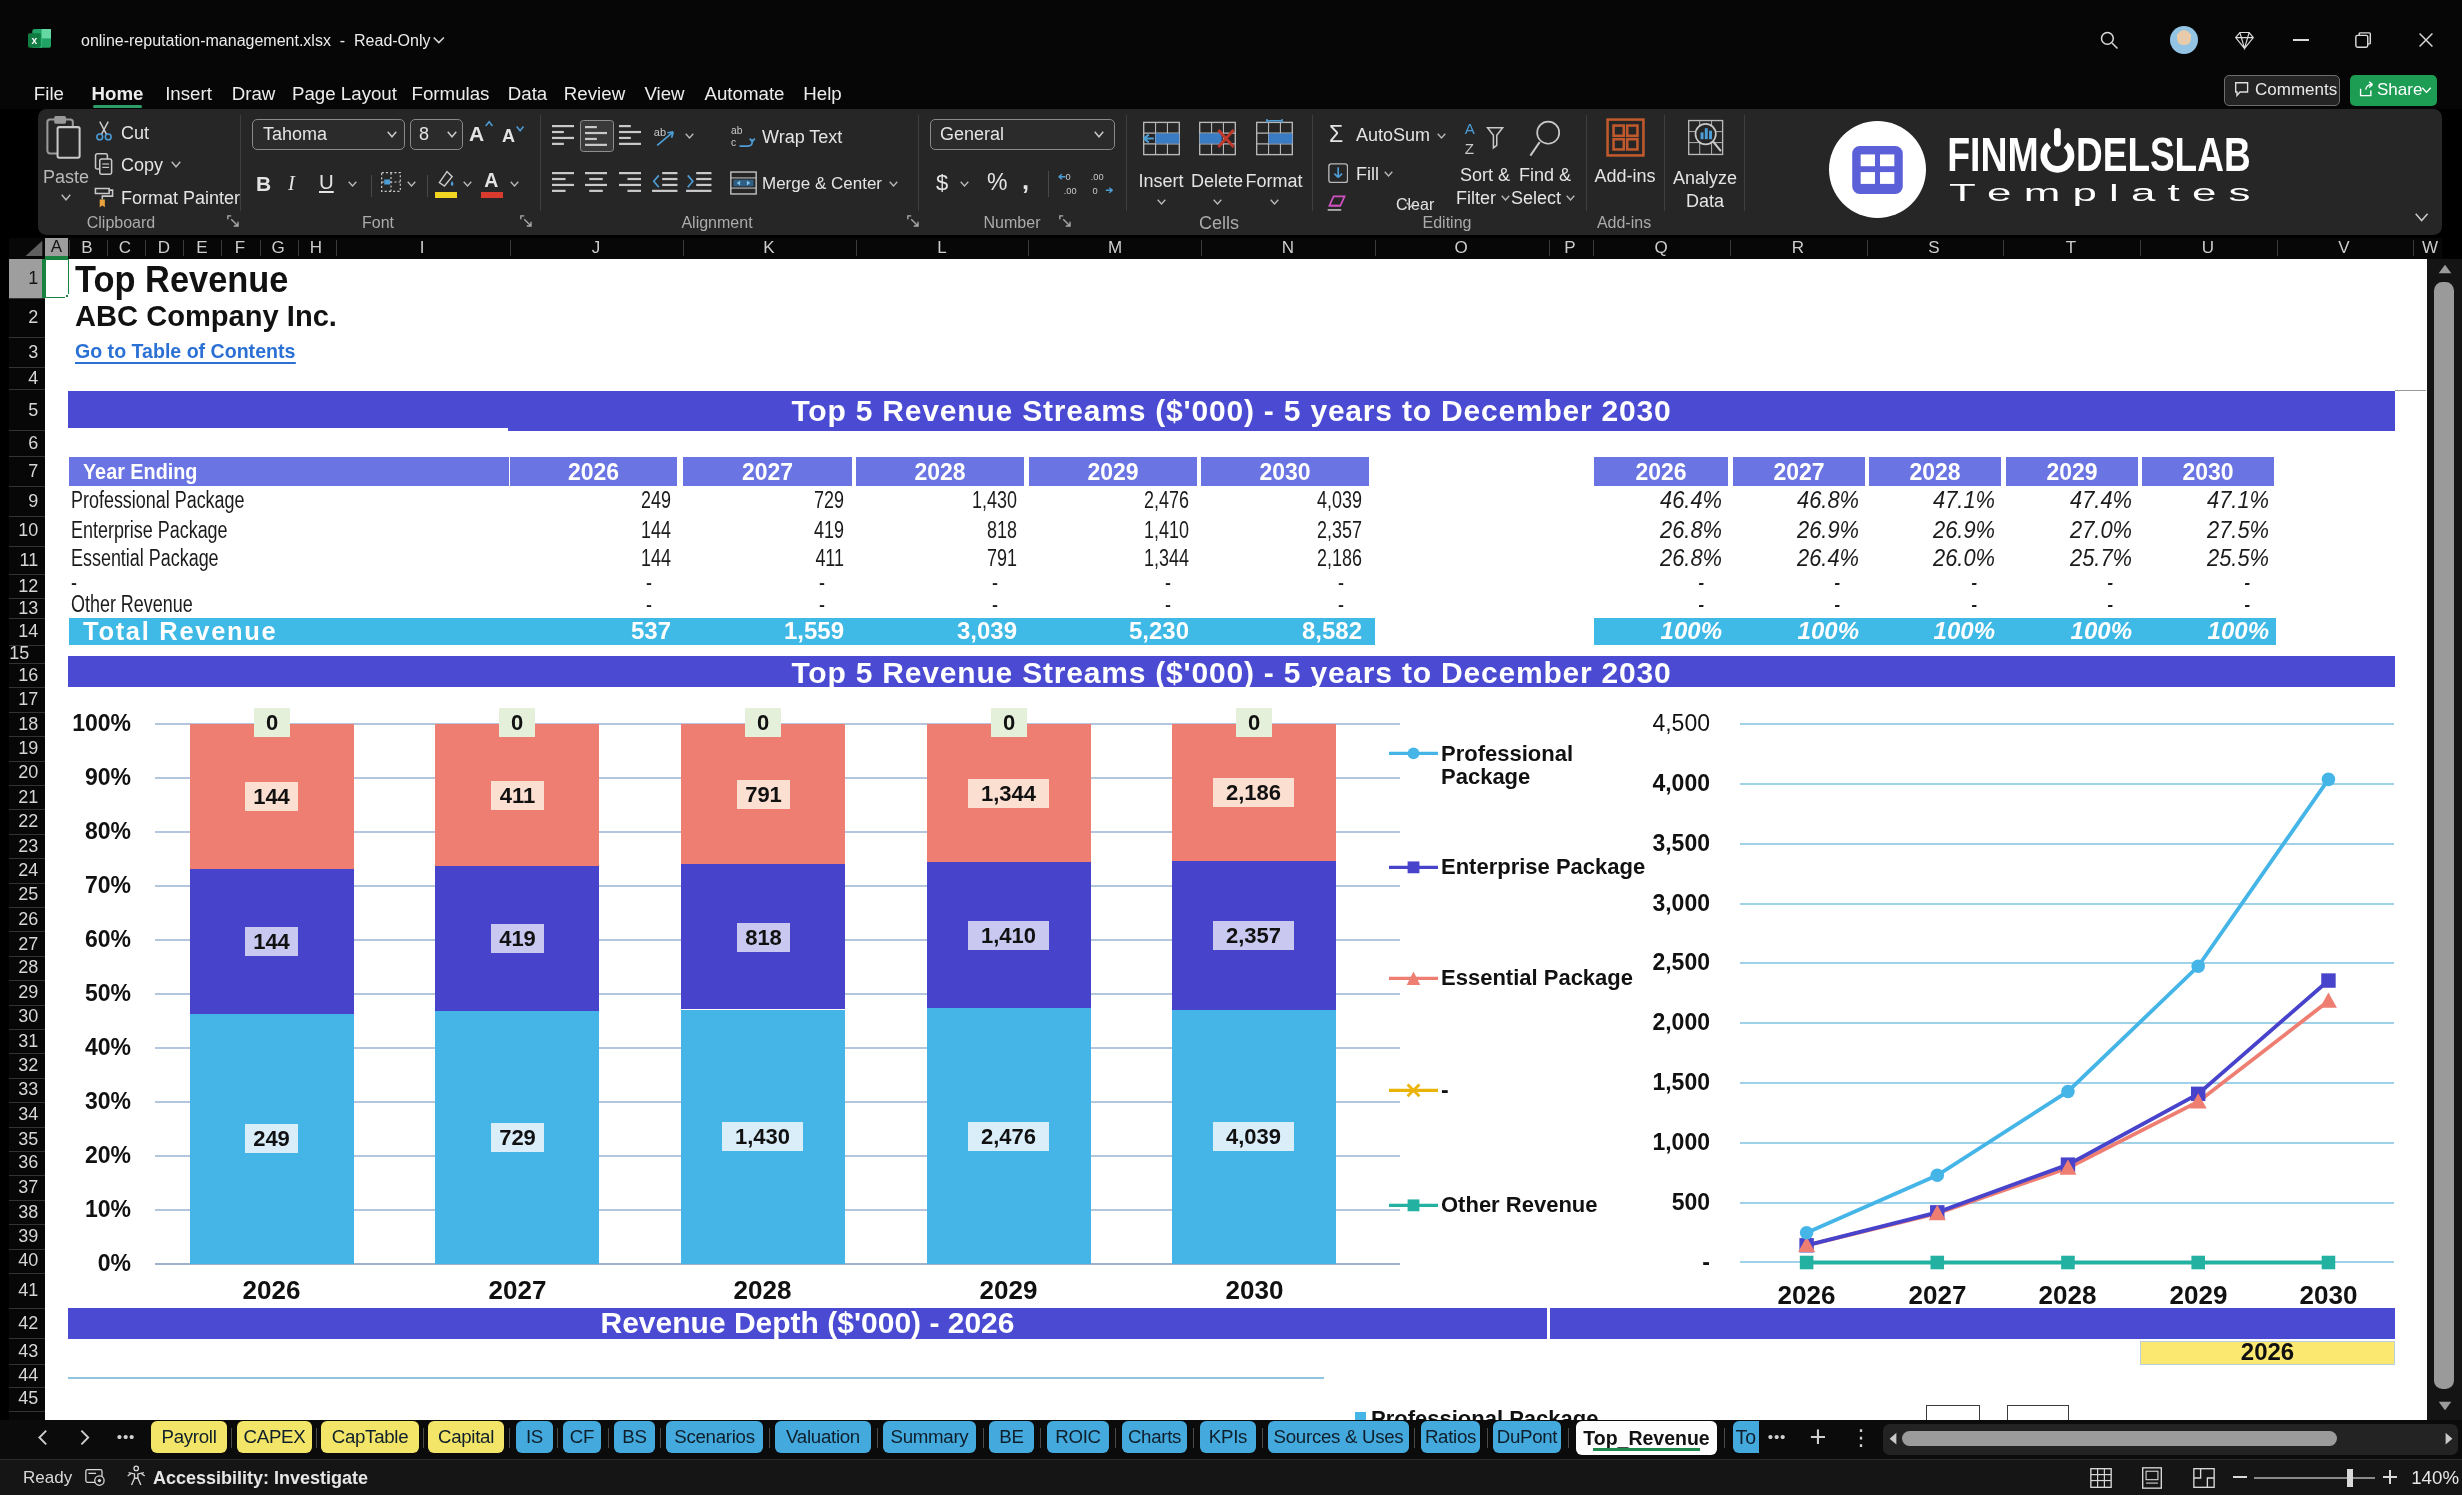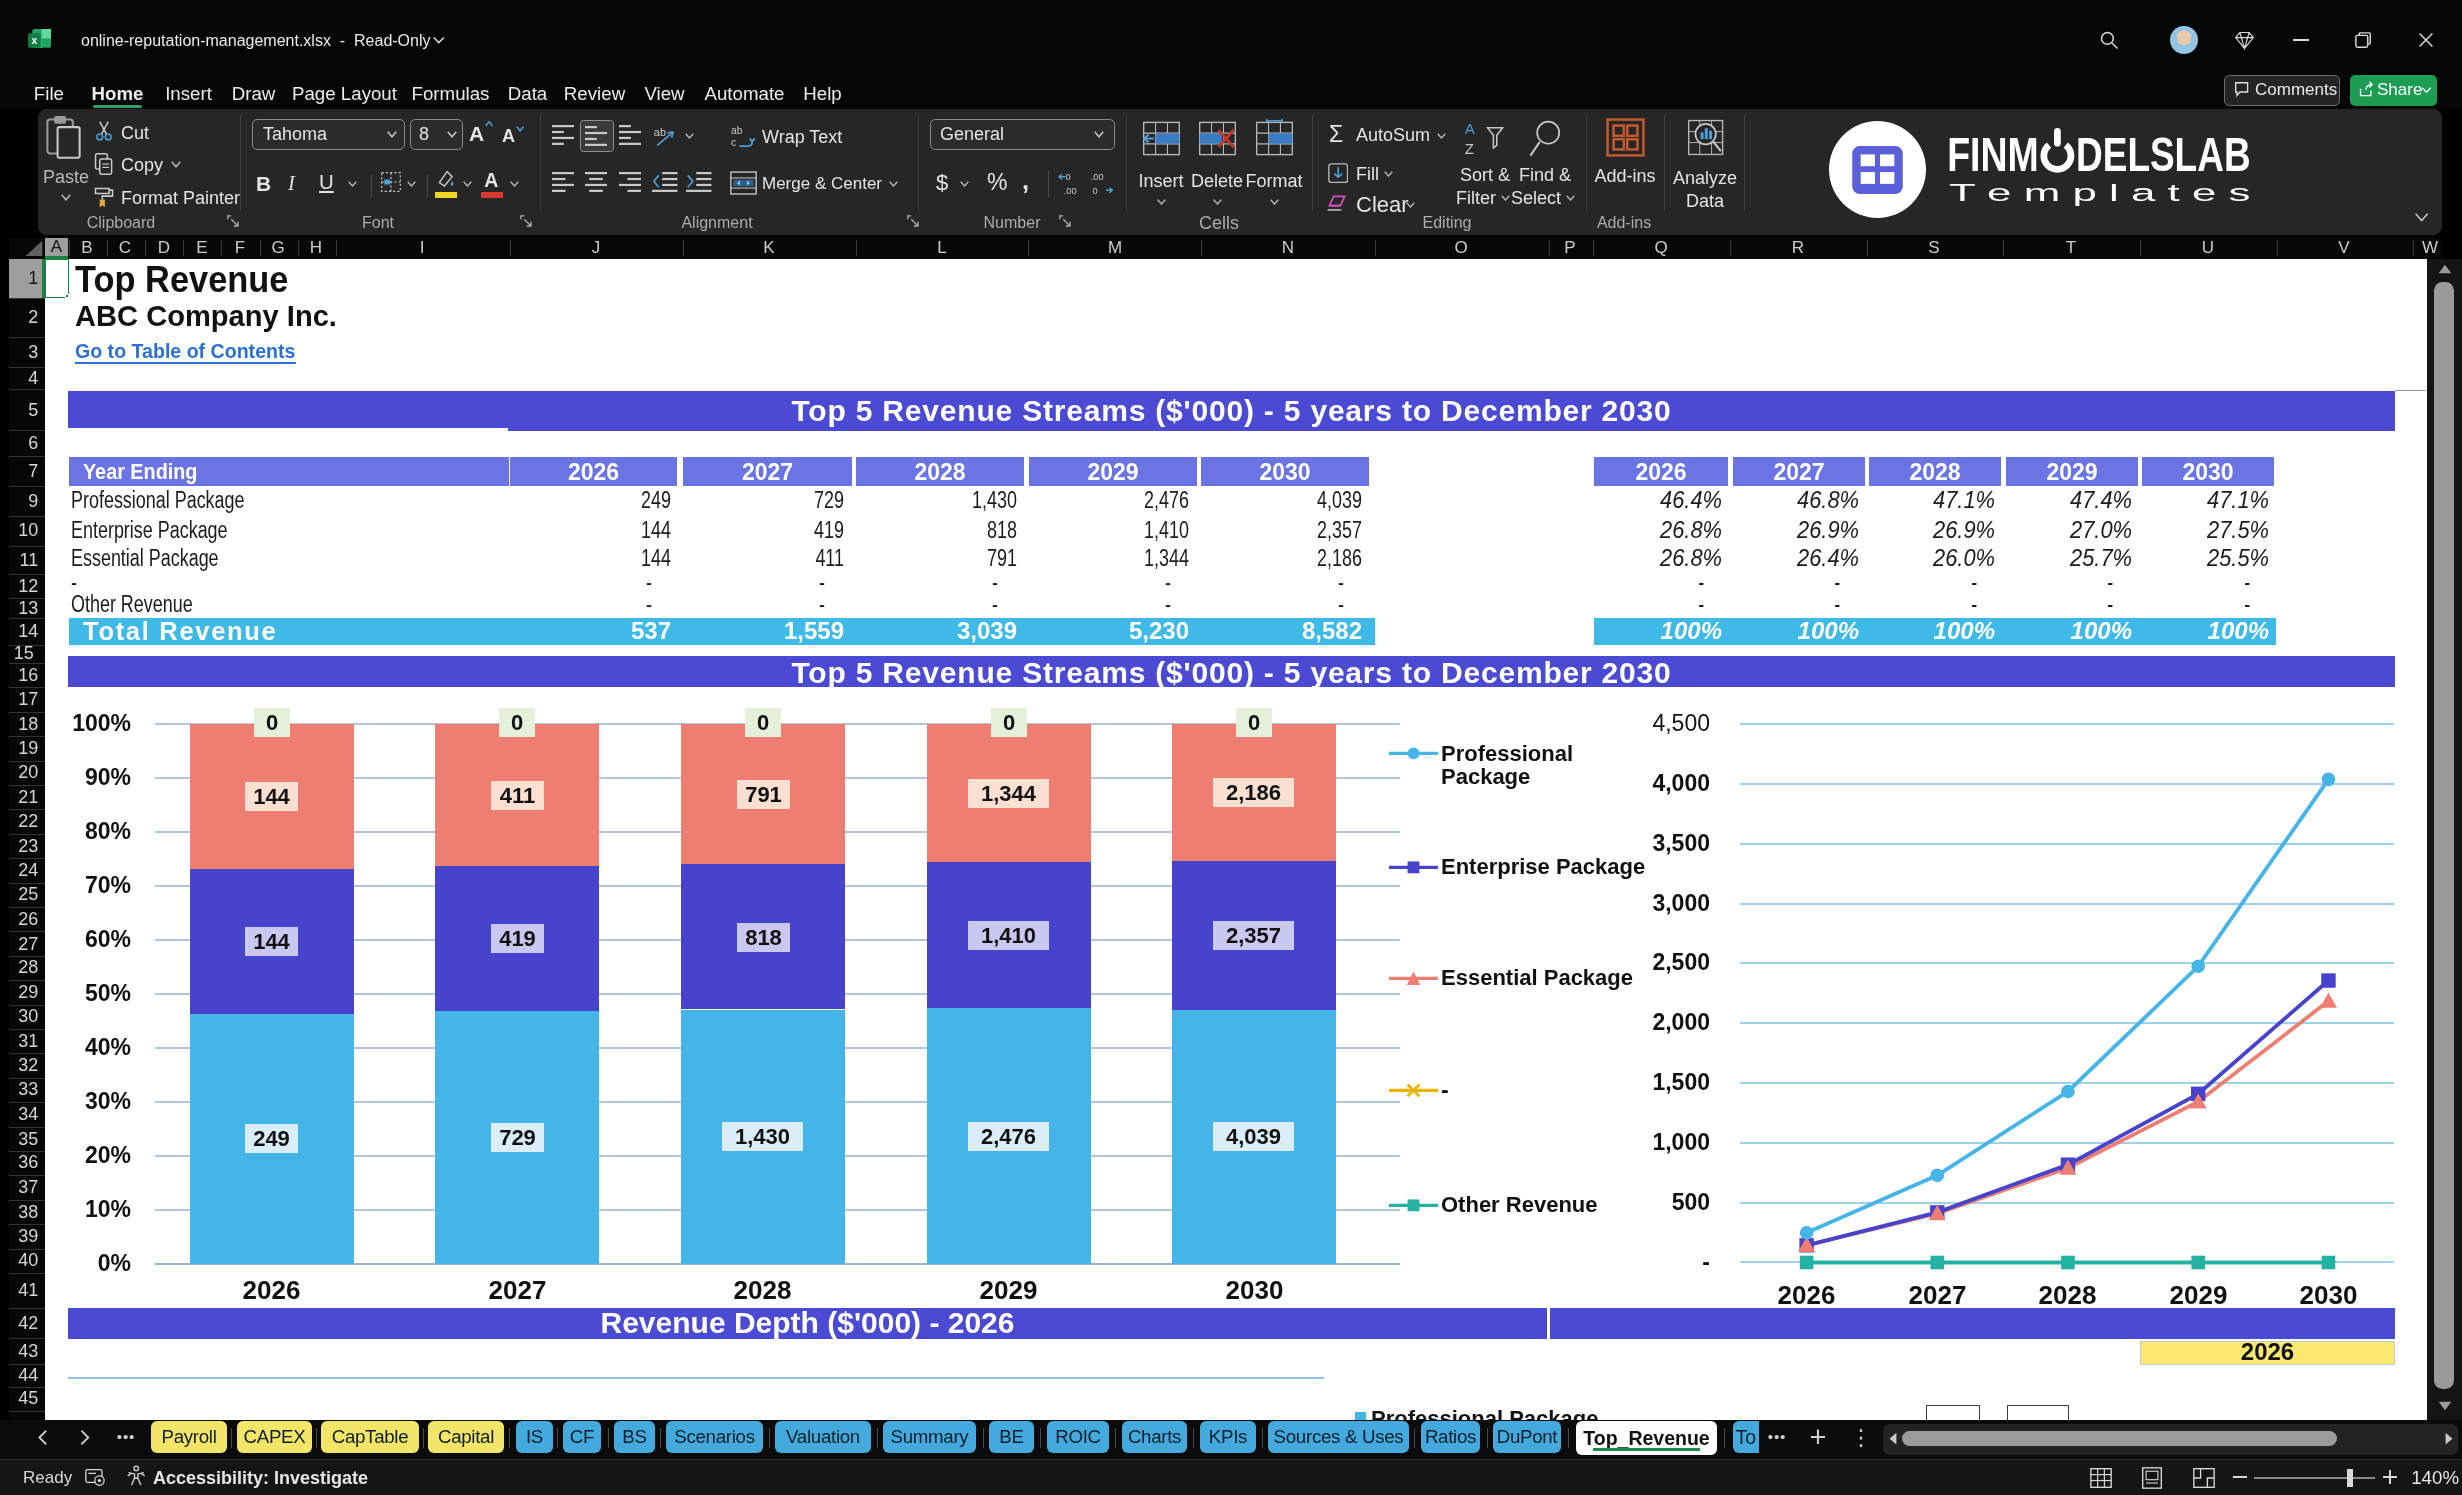--- a/index.html
+++ b/index.html
@@ -316,21 +316,21 @@
     </svg>
 <div class="a" style="left:1356px;top:163px;width:42px;height:22px;font-size:18px;line-height:22px;color:#e4e4e4">Fill</div>
 <svg class="a" style="left:1383px;top:170px" width="11" height="7.6" viewBox="0 0 13 9">
       <path d="M2 2 L6.5 7 L11 2" stroke="#b9b9b9" stroke-width="1.6" fill="none"></path>
     </svg>
 <svg class="a" style="left:1326px;top:193px" width="22" height="22" viewBox="0 0 26 26">
       <path d="M9 4 L22 4 L17 15 L4 15 Z" stroke="#cf52c0" stroke-width="2" fill="none"></path>
       <path d="M4 15 L17 15" stroke="#cf52c0" stroke-width="2"></path>
       <path d="M2 20 h16" stroke="#b9b9b9" stroke-width="2"></path>
     </svg>
-<div class="a" style="left:1356px;top:194px;width:59px;height:22px;font-size:22px;line-height:22px;color:#e4e4e4">Clear</div>
+<div class="a" style="left:1396px;top:194px;width:59px;height:22px;font-size:16px;line-height:22px;color:#e4e4e4">Clear</div>
 <svg class="a" style="left:1405px;top:201px" width="11" height="7.6" viewBox="0 0 13 9">
       <path d="M2 2 L6.5 7 L11 2" stroke="#b9b9b9" stroke-width="1.6" fill="none"></path>
     </svg>
 <svg class="a" style="left:1464px;top:119px" width="42" height="41" viewBox="0 0 50 48">
       <text x="1" y="17" font-size="18" fill="#4d9dd6" font-family="Liberation Sans">A</text>
       <text x="1" y="41" font-size="18" fill="#c9c9c9" font-family="Liberation Sans">Z</text>
       <path d="M20 30 h12 l-8 10 h-1 Z M22 8 l6 10 h-12 Z" fill="none" stroke="#c9c9c9" stroke-width="0"></path>
       <path d="M28 10 h18 l-7 9 v12 l-4 3 v-15 Z" stroke="#c9c9c9" stroke-width="1.8" fill="none"></path>
     </svg>
 <div class="a" style="left:1447px;top:165px;width:76px;height:21px;font-size:18px;line-height:21px;text-align:center;color:#e4e4e4">Sort &amp;</div>
@@ -492,21 +492,21 @@
 <div class="a" style="left:9.3px;top:367px;width:29px;height:22px;font-size:18px;line-height:22px;text-align:right;color:#d6d6d6">4</div>
 <div class="a" style="left:9.3px;top:399px;width:29px;height:22px;font-size:18px;line-height:22px;text-align:right;color:#d6d6d6">5</div>
 <div class="a" style="left:9.3px;top:432px;width:29px;height:22px;font-size:18px;line-height:22px;text-align:right;color:#d6d6d6">6</div>
 <div class="a" style="left:9.3px;top:460px;width:29px;height:22px;font-size:18px;line-height:22px;text-align:right;color:#d6d6d6">7</div>
 <div class="a" style="left:9.3px;top:490px;width:29px;height:22px;font-size:18px;line-height:22px;text-align:right;color:#d6d6d6">9</div>
 <div class="a" style="left:9.3px;top:519px;width:29px;height:22px;font-size:18px;line-height:22px;text-align:right;color:#d6d6d6">10</div>
 <div class="a" style="left:9.3px;top:549px;width:29px;height:22px;font-size:18px;line-height:22px;text-align:right;color:#d6d6d6">11</div>
 <div class="a" style="left:9.3px;top:575px;width:29px;height:22px;font-size:18px;line-height:22px;text-align:right;color:#d6d6d6">12</div>
 <div class="a" style="left:9.3px;top:597px;width:29px;height:22px;font-size:18px;line-height:22px;text-align:right;color:#d6d6d6">13</div>
 <div class="a" style="left:9.3px;top:620px;width:29px;height:22px;font-size:18px;line-height:22px;text-align:right;color:#d6d6d6">14</div>
-<div class="a" style="left:9.3px;top:642px;width:29px;height:22px;font-size:18px;line-height:22px;text-align:center;color:#d6d6d6">15</div>
+<div class="a" style="left:9.3px;top:642px;width:29px;height:22px;font-size:18px;line-height:22px;text-align:left;color:#d6d6d6">15</div>
 <div class="a" style="left:9.3px;top:664px;width:29px;height:22px;font-size:18px;line-height:22px;text-align:right;color:#d6d6d6">16</div>
 <div class="a" style="left:9.3px;top:688px;width:29px;height:22px;font-size:18px;line-height:22px;text-align:right;color:#d6d6d6">17</div>
 <div class="a" style="left:9.3px;top:713px;width:29px;height:22px;font-size:18px;line-height:22px;text-align:right;color:#d6d6d6">18</div>
 <div class="a" style="left:9.3px;top:737px;width:29px;height:22px;font-size:18px;line-height:22px;text-align:right;color:#d6d6d6">19</div>
 <div class="a" style="left:9.3px;top:761px;width:29px;height:22px;font-size:18px;line-height:22px;text-align:right;color:#d6d6d6">20</div>
 <div class="a" style="left:9.3px;top:786px;width:29px;height:22px;font-size:18px;line-height:22px;text-align:right;color:#d6d6d6">21</div>
 <div class="a" style="left:9.3px;top:810px;width:29px;height:22px;font-size:18px;line-height:22px;text-align:right;color:#d6d6d6">22</div>
 <div class="a" style="left:9.3px;top:835px;width:29px;height:22px;font-size:18px;line-height:22px;text-align:right;color:#d6d6d6">23</div>
 <div class="a" style="left:9.3px;top:859px;width:29px;height:22px;font-size:18px;line-height:22px;text-align:right;color:#d6d6d6">24</div>
 <div class="a" style="left:9.3px;top:883px;width:29px;height:22px;font-size:18px;line-height:22px;text-align:right;color:#d6d6d6">25</div>

